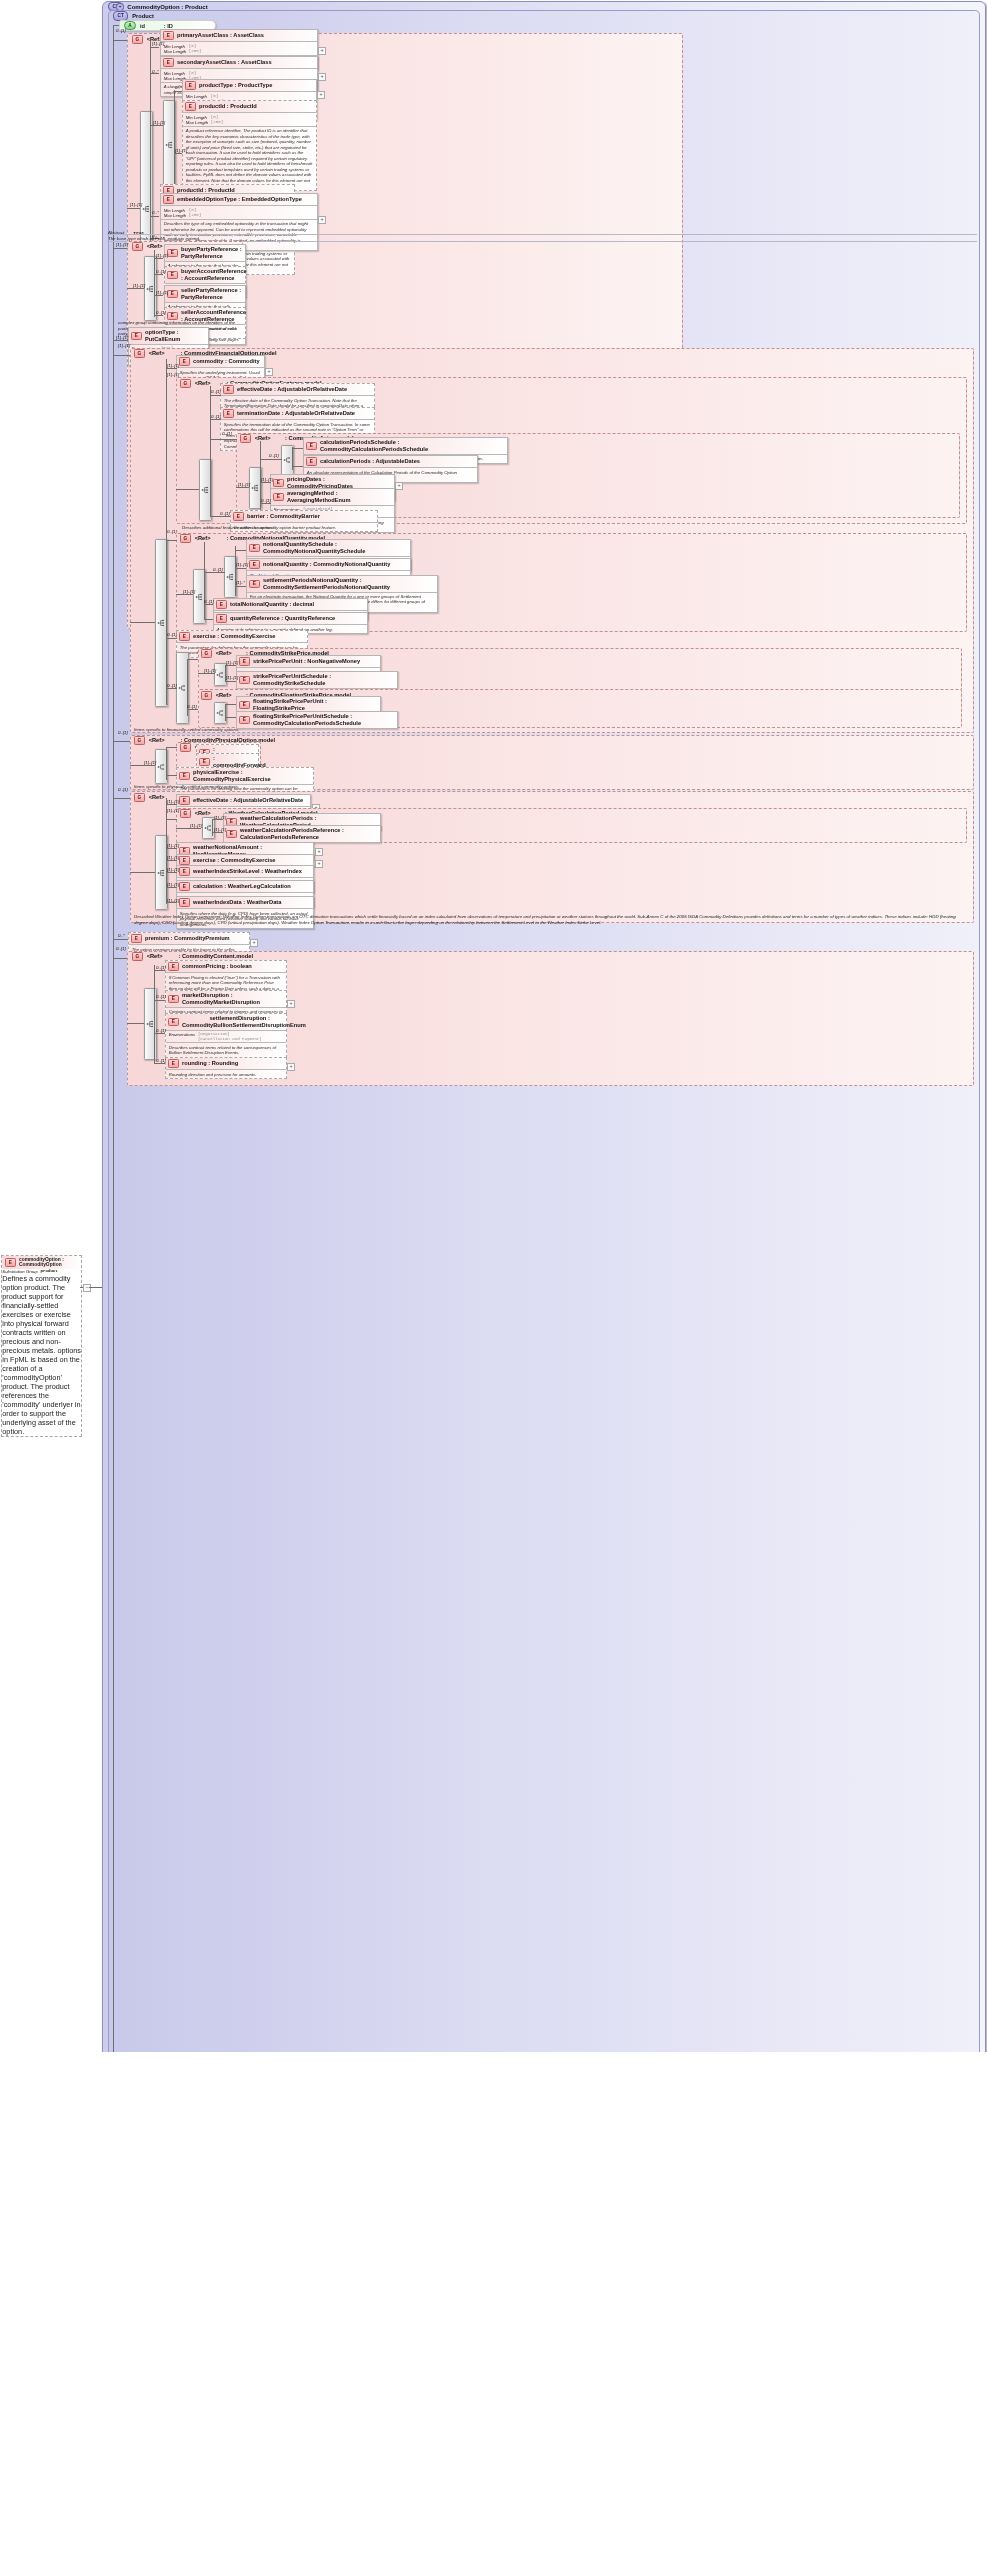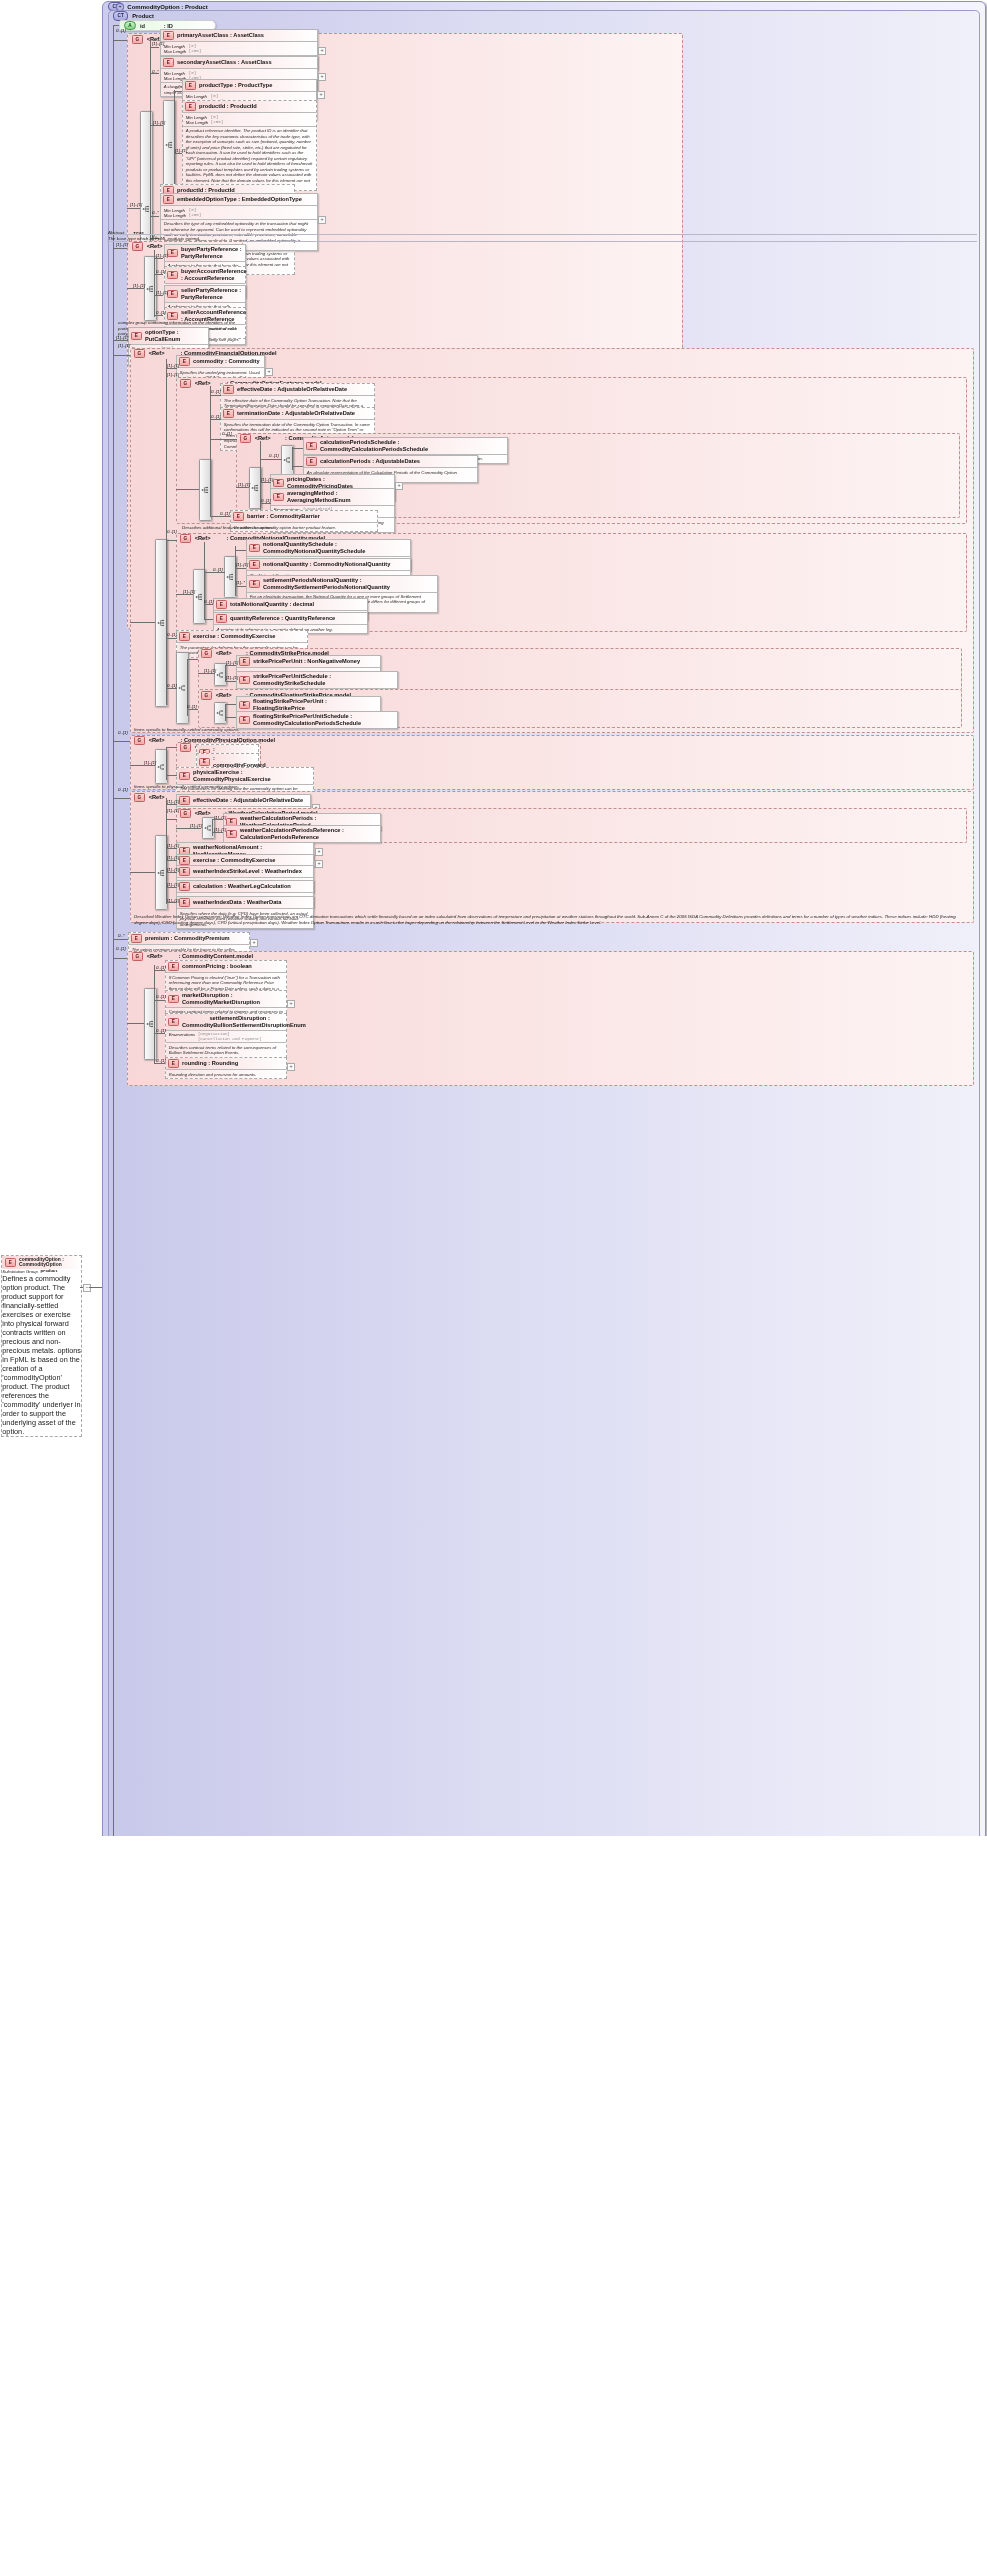--- a/index.html
+++ b/index.html
@@ -1,17 +1,17 @@
 <!DOCTYPE html>
 <html style="font-size:10.6px"><head>
 <meta charset="utf-8">
 <style>
   html,body{margin:0;padding:0;background:#ffffff;}
   body{font-family:"Liberation Sans",sans-serif;font-size:7.3px;color:#1a1a1a;}
-  #page{position:relative;width:988px;height:1836px;overflow:hidden;background:#fff;}
+  #page{position:relative;width:988px;height:2052px;overflow:hidden;background:#fff;}
 
   
   .ct-outer{position:absolute;border:0.7px solid #8f8fbf;border-radius:6px;
      background:linear-gradient(to right,#ccccee 0%,#d5d5f0 25%,#eaeaf8 70%,#f4f4fc 100%);
      box-shadow:1.3px 1.3px 2px rgba(0,0,0,.30);}
   .ct-inner{position:absolute;border:0.7px solid #9b9bc8;border-radius:4.7px;
      background:linear-gradient(to right,#c8c8ea 0%,#dadaf2 40%,#f0f0fa 100%);}
   .grp{position:absolute;border:0.7px dashed #c08f8f;border-radius:2px;
      background:linear-gradient(to right,#f7d7d7 0%,#fae3e3 40%,#fdf3f3 100%);}
   .elem{position:absolute;background:#fff;border:0.7px solid #b5b5b5;

